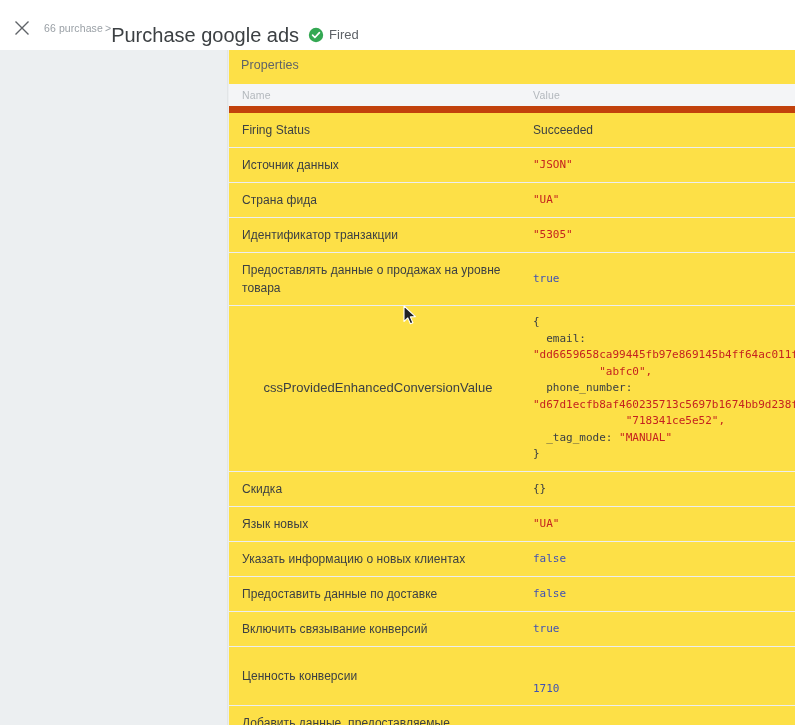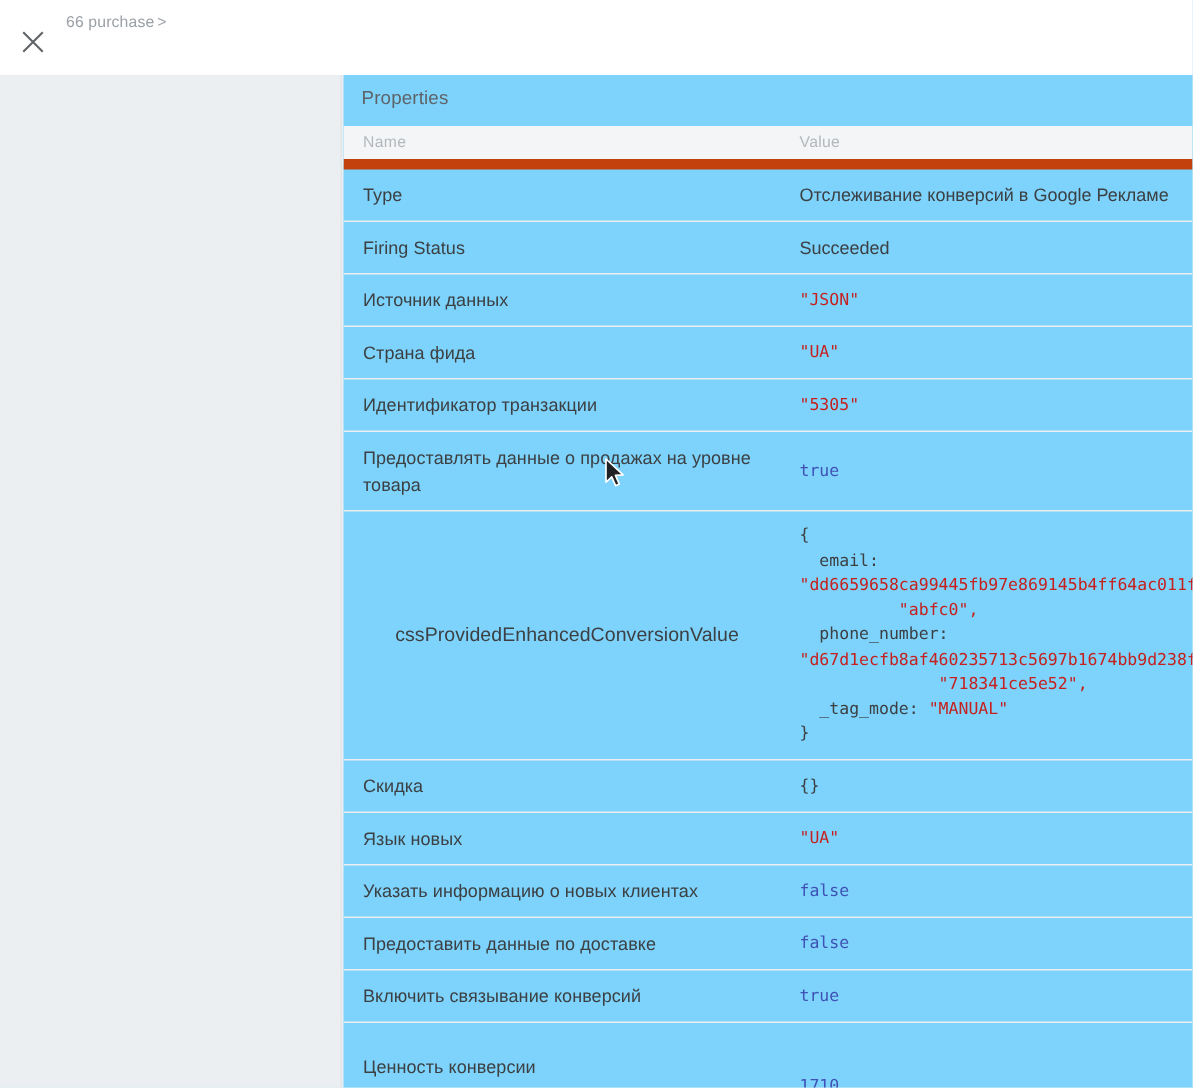--- a/index.html
+++ b/index.html
@@ -25,21 +25,21 @@
     width: 44px; height: 50px;
     display: flex; align-items: center; justify-content: center;
     cursor: pointer;
     flex: 0 0 44px;
     padding-top: 6px;
   }
   .close-btn svg { display: block; }
   .header-titles {
     display: flex;
     flex-direction: row;
-    padding-top: 8px;
+    padding-top: 21px;
   }
   .breadcrumb {
     font-size: 10.5px;
     color: #9aa0a6;
     line-height: 14px;
     letter-spacing: .1px;
     white-space: nowrap;
   }
   .breadcrumb .crumb-sep { padding-left: 2px; color: #9aa0a6; }
   .title-row {
@@ -81,21 +81,21 @@
     background: #eceff1;
     border-right: 1px solid #e2e5e7;
   }
 
   
   .main-panel {
     position: absolute;
     top: 0; left: 229px;
     width: 566px;
     height: 675px;
-    background: #7dd3fc;
+    background: #fde047;
     overflow: hidden;
   }
   .panel-tabs {
     height: 30px;
     display: flex;
     align-items: flex-start;
     padding: 7px 0 0 12px;
   }
   .tab-label {
     font-size: 12.5px;
@@ -185,20 +185,30 @@
 
 <div class="header">
   <div class="close-btn">
     <svg width="18" height="18" viewBox="0 0 18 18">
       <path d="M2.5 2.5 L15.5 15.5 M15.5 2.5 L2.5 15.5" stroke="#5f6368" stroke-width="1.4" fill="none"></path>
     </svg>
   </div>
   <div class="header-titles">
     <div class="breadcrumb">
       <span>66 purchase</span><span class="crumb-sep">&gt;</span>
+    </div>
+    <div class="title-row">
+      <div class="page-title">Purchase google ads</div>
+      <div class="status-badge">
+        <svg class="check-icon" width="16" height="16" viewBox="0 0 16 16">
+          <circle cx="8" cy="8" r="7.2" fill="#34a853"></circle>
+          <path d="M4.6 8.2 L6.9 10.5 L11.4 5.7" stroke="#ffffff" stroke-width="1.7" fill="none" stroke-linecap="round" stroke-linejoin="round"></path>
+        </svg>
+        <span class="status-text">Fired</span>
+      </div>
     </div>
   </div>
 </div>
 
 <div class="body-area">
   <div class="left-pane"></div>
 
   <div class="main-panel">
     <div class="panel-tabs">
       <span class="tab-label">Properties</span>
@@ -211,28 +221,20 @@
         </colgroup>
       <thead>
         <tr>
           <th class="h-name">Name</th>
           <th class="h-val">Value</th>
         </tr>
       </thead>
       <tbody id="tbody">
           <tr>
             <td>
-              <div class="cell-name">Type</div>
-            </td>
-            <td class="v-cell">
-              <div class="cell-value">Отслеживание конверсий в Google Рекламе</div>
-            </td>
-          </tr>
-          <tr>
-            <td>
               <div class="cell-name">Firing Status</div>
             </td>
             <td class="v-cell">
               <div class="cell-value">Succeeded</div>
             </td>
           </tr>
           <tr>
             <td>
               <div class="cell-name">Источник данных</div>
             </td>

